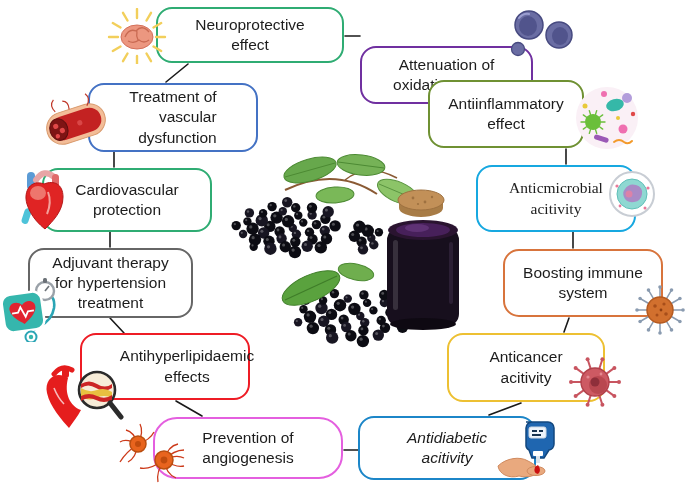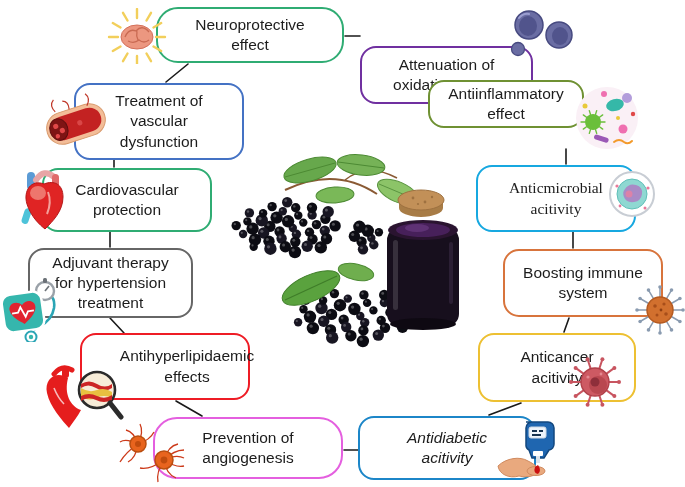--- a/index.html
+++ b/index.html
@@ -6,24 +6,24 @@
   #stage{position:relative;width:685px;height:487px;background:#fff;overflow:hidden;
          font-family:"Liberation Sans",sans-serif;}
   .node{position:absolute;box-sizing:border-box;background:#fff;border:2.5px solid #888;
         border-radius:16px;display:flex;align-items:center;justify-content:center;
         text-align:center;z-index:2;}
   .node-label{white-space:pre-line;font-size:15.5px;line-height:1.3;color:#1c1c1c;}
   .icon{position:absolute;z-index:3;}
   #connectors{position:absolute;left:0;top:0;z-index:1;}
   #center-art{position:absolute;left:225px;top:148px;z-index:1;}
   
-  #n-neuro{left:156px;top:7px;width:188px;height:56px;border-radius:22px;}
+  #n-neuro{left:156px;top:7px;width:188px;height:56px;}
   #n-oxid{left:360px;top:8px;width:173px;height:58px;}
-  #n-vasc{left:74px;top:83px;width:170px;height:77px;}
-  #n-infl{left:428px;top:80px;width:156px;height:48px;}
+  #n-vasc{left:88px;top:83px;width:170px;height:69px;text-align:right;}
+  #n-infl{left:428px;top:80px;width:156px;height:68px;}
   #n-card{left:42px;top:168px;width:170px;height:64px;}
   #n-micro{left:476px;top:165px;width:160px;height:67px;}
   #n-hyper{left:28px;top:248px;width:165px;height:70px;}
   #n-immu{left:503px;top:249px;width:160px;height:68px;}
   #n-lipid{left:80px;top:333px;width:170px;height:67px;padding-left:44px;}
   #n-cancer{left:447px;top:333px;width:158px;height:69px;}
   #n-angio{left:153px;top:417px;width:190px;height:62px;}
   #n-diab{left:358px;top:416px;width:178px;height:64px;font-style:italic;}
 </style>
 </head>
@@ -285,21 +285,21 @@
 treatment</span>
   </div>
   <div class="node" id="n-immu" style="border-color: rgb(216, 116, 60);">
     <span class="node-label">Boosting immune
 system</span>
   </div>
   <div class="node" id="n-lipid" style="border-color: rgb(238, 28, 37);">
     <span class="node-label">Antihyperlipidaemic
 effects</span>
   </div>
-  <div class="node" id="n-cancer" style="border-color: rgb(237, 192, 50); margin-left: 31px;">
+  <div class="node" id="n-cancer" style="border-color: rgb(237, 192, 50);">
     <span class="node-label">Anticancer
 acitivity</span>
   </div>
   <div class="node" id="n-angio" style="border-color: rgb(228, 95, 223); border-radius: 24px;">
     <span class="node-label">Prevention of
 angiogenesis</span>
   </div>
   <div class="node" id="n-diab" style="border-color: rgb(28, 134, 200);">
     <span class="node-label">Antidiabetic
 acitivity</span>

